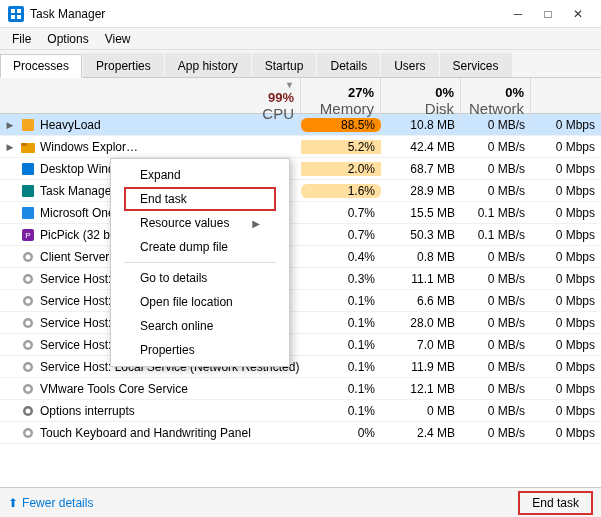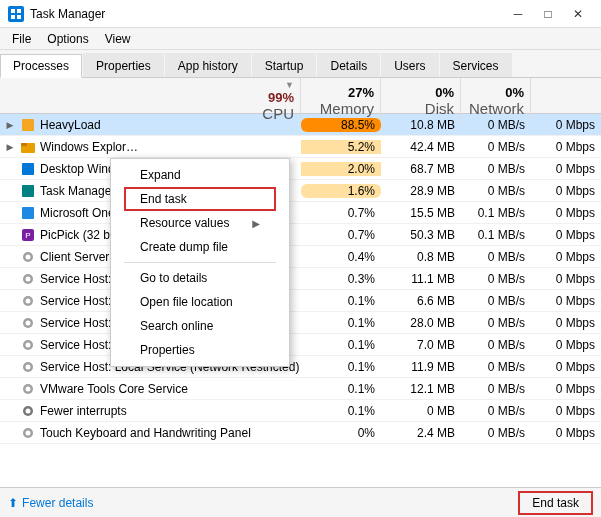--- a/index.html
+++ b/index.html
@@ -433,21 +433,21 @@
   </div>
       <div class="row">
     <div class="cell name-cell">
       <span class="expand-btn"></span>
       <span class="process-icon">
             <svg width="14" height="14" viewBox="0 0 14 14">
               <circle cx="7" cy="7" r="5" fill="#555555" opacity="0.8"></circle>
               <circle cx="7" cy="7" r="2.5" fill="#fff"></circle>
             </svg>
           </span>
-      <span>Fewer interrupts</span>
+      <span>Options interrupts</span>
     </div>
     <div class="cell right" style="">0.1%</div>
     <div class="cell right">0 MB</div>
     <div class="cell right">0 MB/s</div>
     <div class="cell right">0 Mbps</div>
   </div>
       <div class="row">
     <div class="cell name-cell">
       <span class="expand-btn"></span>
       <span class="process-icon">

